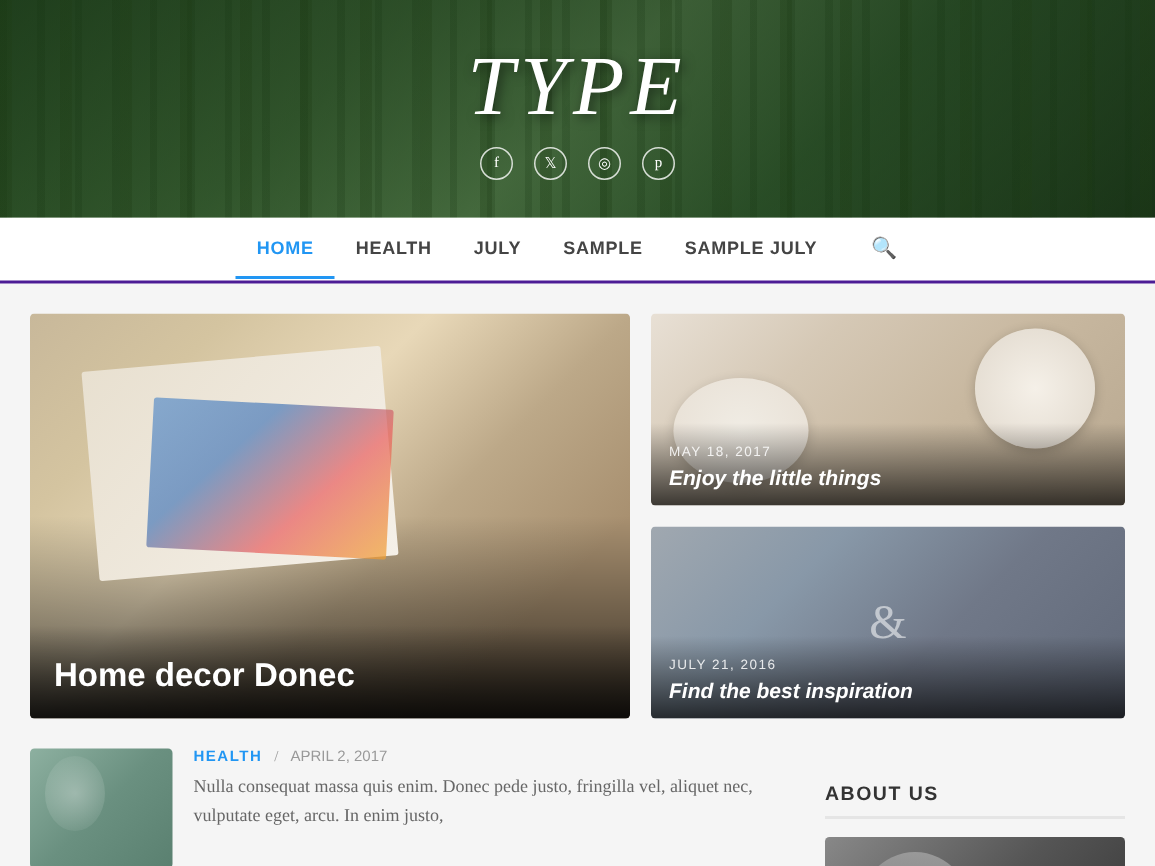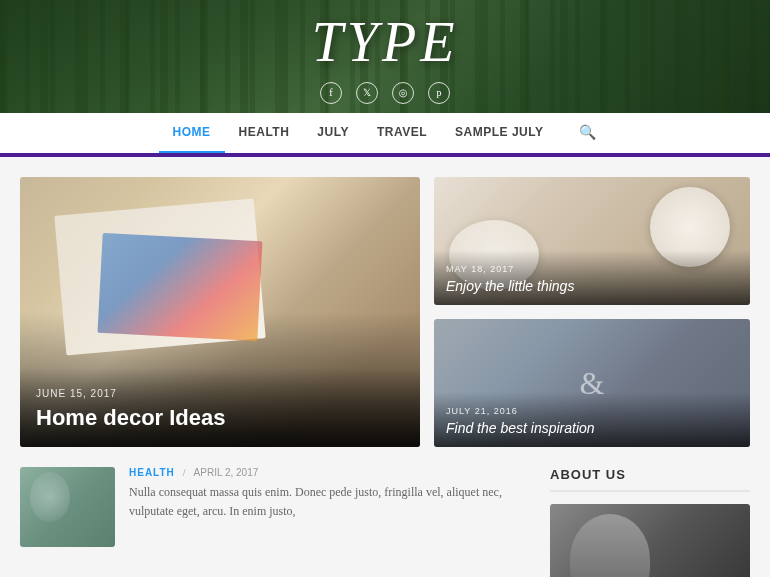--- a/index.html
+++ b/index.html
@@ -2,21 +2,21 @@
 <html><head>
   <meta charset="utf-8">
   <style>
     * { margin: 0; padding: 0; box-sizing: border-box; }
     body { font-family: Georgia, serif; background: #f5f5f5; width: 770px; overflow-x: hidden; }
 
     
     .header {
       position: relative;
       width: 100%;
-      height: 113px;
+      height: 145px;
       background: linear-gradient(to bottom, rgba(20,40,20,0.55), rgba(20,40,20,0.45)),
                   linear-gradient(135deg, #2d5a27 0%, #4a7c40 30%, #6b9e5e 50%, #3a6b35 70%, #1e3d1a 100%);
       display: flex;
       flex-direction: column;
       align-items: center;
       justify-content: center;
       overflow: hidden;
     }
     .header::before {
       content: '';
@@ -53,21 +53,21 @@
       align-items: center;
       justify-content: center;
       color: white;
       font-size: 10px;
       cursor: pointer;
     }
 
     
     .nav {
       background: white;
-      border-bottom: 4px solid #4c1d95;
+      border-bottom: 2px solid #4c1d95;
       display: flex;
       align-items: center;
       justify-content: center;
       padding: 0 20px;
       height: 44px;
     }
     .nav-items {
       display: flex;
       align-items: center;
       gap: 0;
@@ -234,21 +234,21 @@
       font-size: 9px;
       color: rgba(255,255,255,0.85);
       font-family: Arial, sans-serif;
       letter-spacing: 1px;
       text-transform: uppercase;
       margin-bottom: 4px;
     }
     .card-title {
       font-family: Arial, sans-serif;
       font-size: 14px;
-      font-weight: 400;
+      font-weight: 700;
       color: white;
       line-height: 1.2;
       font-style: italic;
     }
 
     
     .bottom-section {
       display: flex;
       gap: 14px;
     }
@@ -330,20 +330,21 @@
     }
     .about-title {
       font-family: Arial, sans-serif;
       font-size: 13px;
       font-weight: 700;
       color: #333;
       letter-spacing: 1px;
       border-bottom: 2px solid #e5e5e5;
       padding-bottom: 8px;
       margin-bottom: 12px;
+      margin-top: 22px;
     }
     .about-img {
       width: 100%;
       height: 100px;
       border-radius: 3px;
       background: linear-gradient(135deg, #888, #555, #333);
       position: relative;
       overflow: hidden;
     }
     .about-img::before {
@@ -366,35 +367,34 @@
     <div class="social-icon">◎</div>
     <div class="social-icon">p</div>
   </div>
 </header>
 
 <nav class="nav">
   <div class="nav-items">
     <a class="nav-item active">HOME</a>
     <a class="nav-item">HEALTH</a>
     <a class="nav-item">JULY</a>
-    <a class="nav-item">TRAVEL</a>
+    <a class="nav-item">SAMPLE</a>
     <a class="nav-item">SAMPLE JULY</a>
     <span class="nav-search nav-item">🔍</span>
   </div>
 </nav>
 
 <div class="main-content">
 
   <div class="top-section">
 
     <div class="featured-post">
       <div class="featured-img"></div>
       <div class="featured-overlay">
-        <div class="featured-date">JUNE 15, 2017</div>
-        <div class="featured-title">Home decor Ideas</div>
+        <div class="featured-title">Home decor Donec</div>
       </div>
     </div>
 
     <div class="sidebar-cards">
 
       <div class="sidebar-card">
         <div class="card-img-1"></div>
         <div class="card-overlay">
           <div class="card-date">MAY 18, 2017</div>
           <div class="card-title">Enjoy the little things</div>

